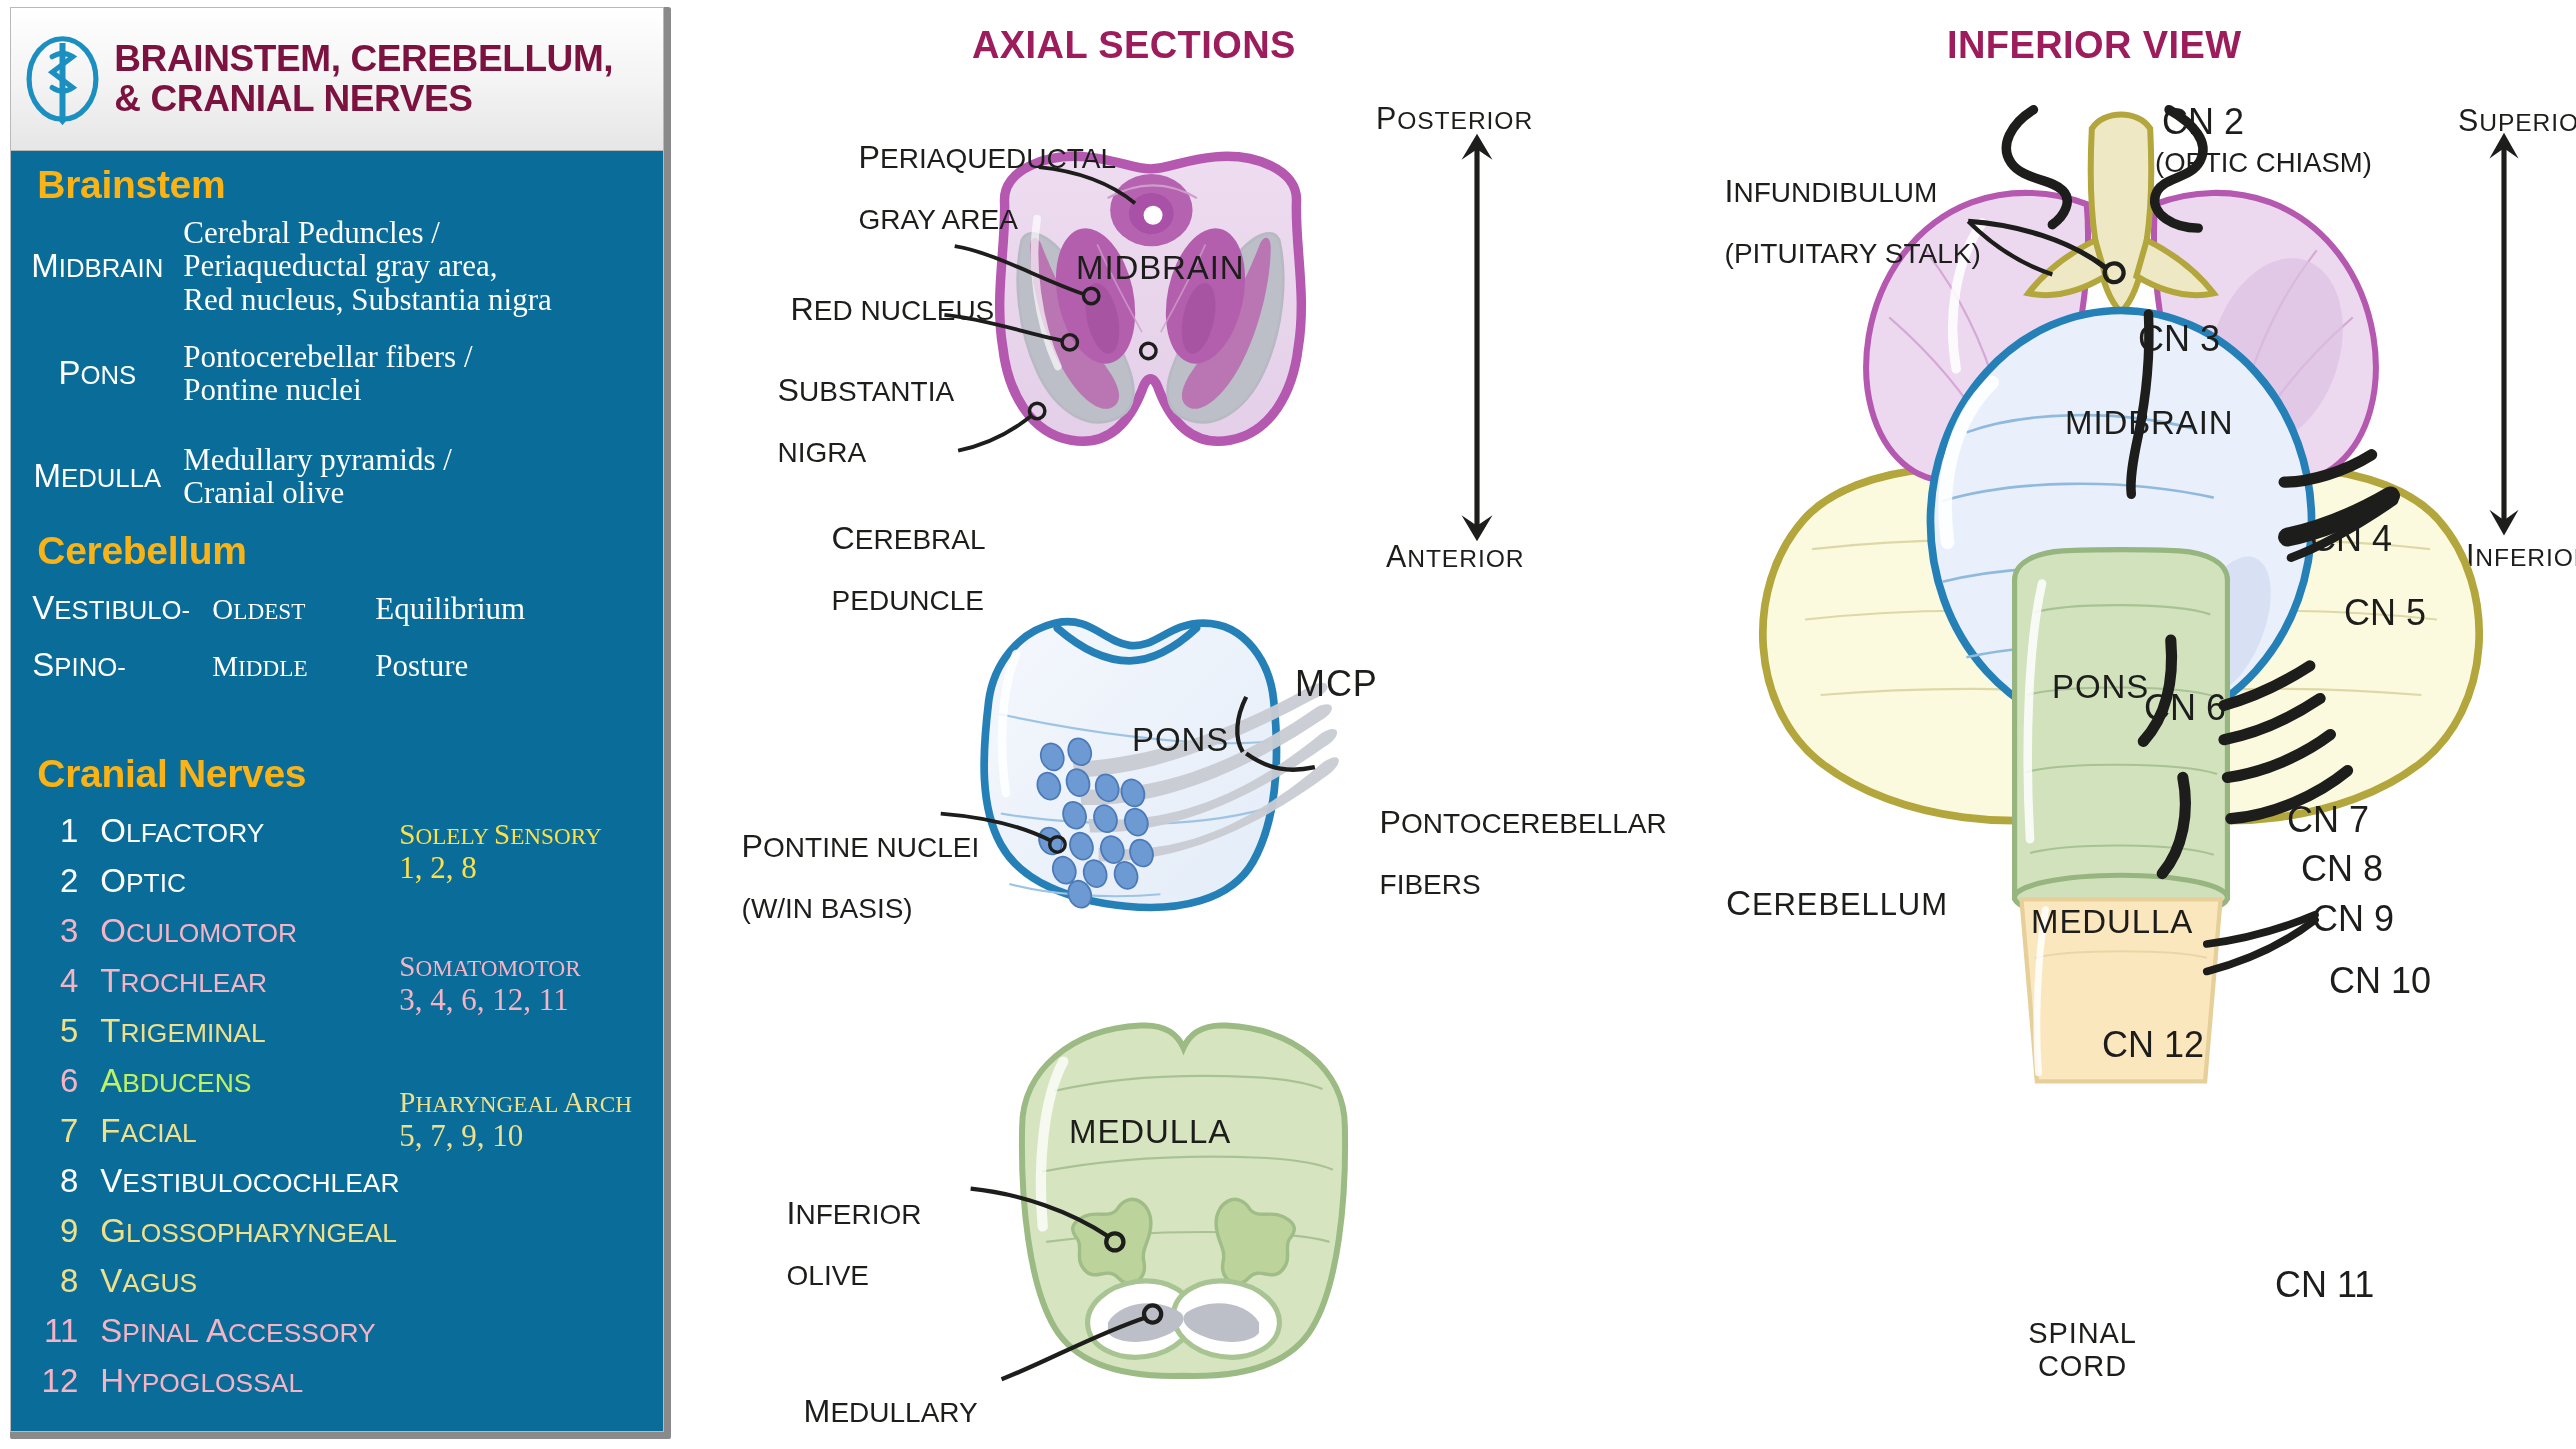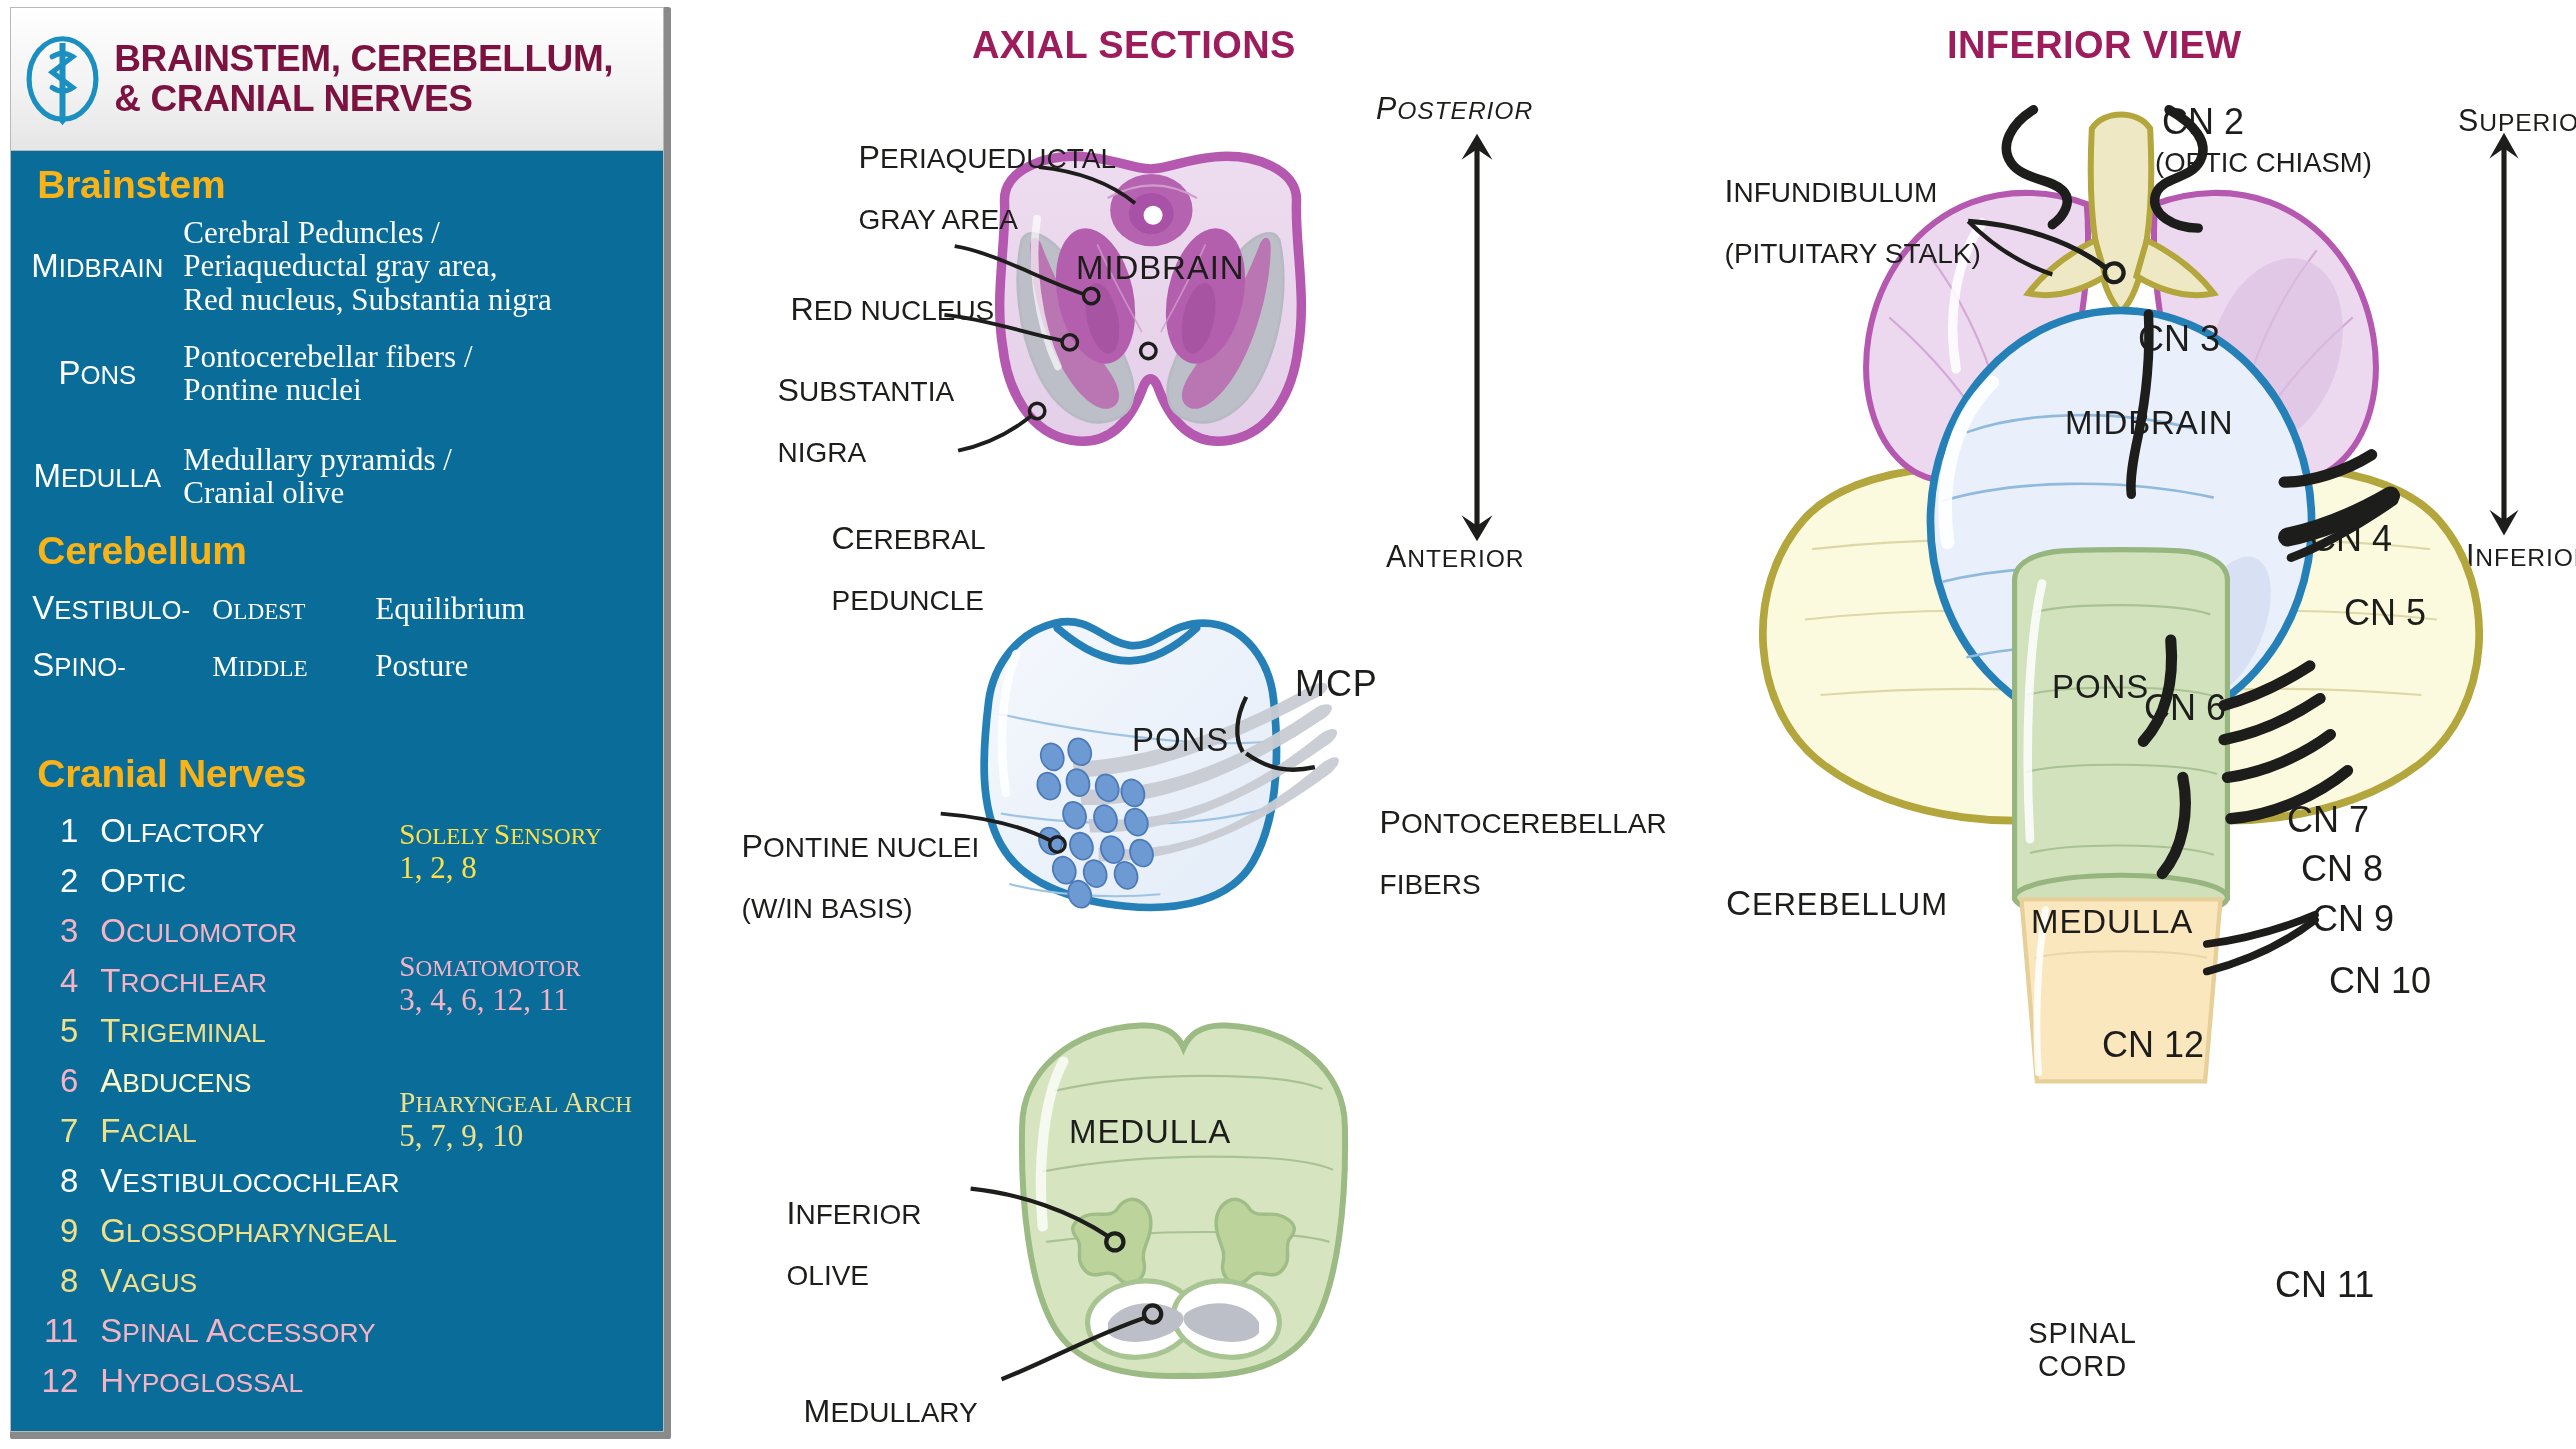--- a/index.html
+++ b/index.html
@@ -154,21 +154,21 @@
         <div class="cn-row" style="margin-bottom: 12px;">
           <div class="cn-num" style="color: rgb(246, 179, 196);">4</div>
           <div class="cn-name" style="color: rgb(246, 179, 196);"><span style="font-size:1em">T</span><span style="font-size:0.80em">ROCHLEAR</span></div>
         </div>
         <div class="cn-row" style="margin-bottom: 12px;">
           <div class="cn-num" style="color: rgb(240, 224, 138);">5</div>
           <div class="cn-name" style="color: rgb(240, 224, 138);"><span style="font-size:1em">T</span><span style="font-size:0.80em">RIGEMINAL</span></div>
         </div>
         <div class="cn-row" style="margin-bottom: 12px;">
           <div class="cn-num" style="color: rgb(246, 179, 196);">6</div>
-          <div class="cn-name" style="color: #fef9c3;"><span style="font-size:1em">A</span><span style="font-size:0.80em">BDUCENS</span></div>
+          <div class="cn-name" style="color: #bef264;"><span style="font-size:1em">A</span><span style="font-size:0.80em">BDUCENS</span></div>
         </div>
         <div class="cn-row" style="margin-bottom: 12px;">
           <div class="cn-num" style="color: rgb(240, 224, 138);">7</div>
           <div class="cn-name" style="color: rgb(240, 224, 138);"><span style="font-size:1em">F</span><span style="font-size:0.80em">ACIAL</span></div>
         </div>
         <div class="cn-row" style="margin-bottom: 12px;">
           <div class="cn-num" style="color: rgb(255, 255, 255);">8</div>
           <div class="cn-name" style="color: rgb(255, 255, 255);"><span style="font-size:1em">V</span><span style="font-size:0.80em">ESTIBULOCOCHLEAR</span></div>
         </div>
         <div class="cn-row" style="margin-bottom: 12px;">
@@ -200,21 +200,21 @@
     <div class="cn-cat" style="top:936px;color:#f0e08a;">
       <span class="t"><span style="font-size:1em">P</span><span style="font-size:0.8em">HARYNGEAL </span><span style="font-size:1em">A</span><span style="font-size:0.8em">RCH</span></span>
       <span class="n">5, 7, 9, 10</span>
     </div>
 
   </div>
 </div>
 
 <div class="col-title" style="left:972px;top:24px;">AXIAL SECTIONS</div>
 
-<div class="dir-lbl" style="left:1376px;top:91px;font-style:italic;"><span style="font-size:1.05em">P</span><span style="font-size:0.85em">OSTERIOR</span></div>
+<div class="dir-lbl" style="left:1376px;top:101px;"><span style="font-size:1.05em">P</span><span style="font-size:0.85em">OSTERIOR</span></div>
 <div class="dir-lbl" style="left:1386px;top:539px;"><span style="font-size:1.05em">A</span><span style="font-size:0.85em">NTERIOR</span></div>
 <svg style="position:absolute;left:1451px;top:127px;" width="52" height="421" viewBox="0 0 60 490">
   <line x1="30" y1="20" x2="30" y2="470" stroke="#1d1d1b" stroke-width="6"></line>
   <path d="M30 8 L12 38 L30 26 L48 38 Z" fill="#1d1d1b"></path>
   <path d="M30 482 L12 452 L30 464 L48 452 Z" fill="#1d1d1b"></path>
 </svg>
 
 <svg style="position:absolute;left:910px;top:150px;" width="481" height="395" viewBox="0 0 560 460">
   <defs>
     <linearGradient id="mbg" x1="0" y1="0" x2="0" y2="1">

